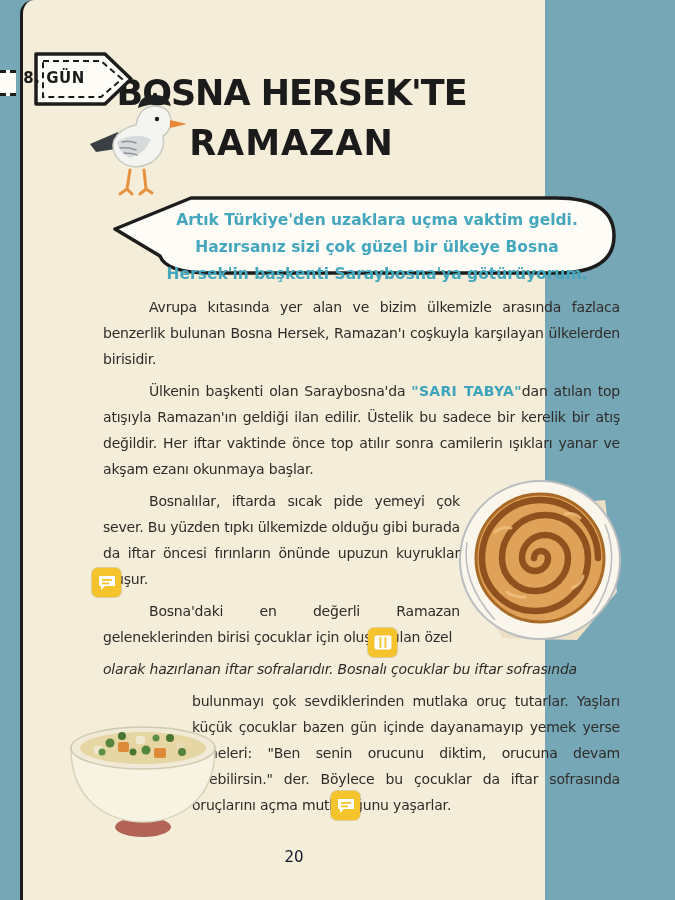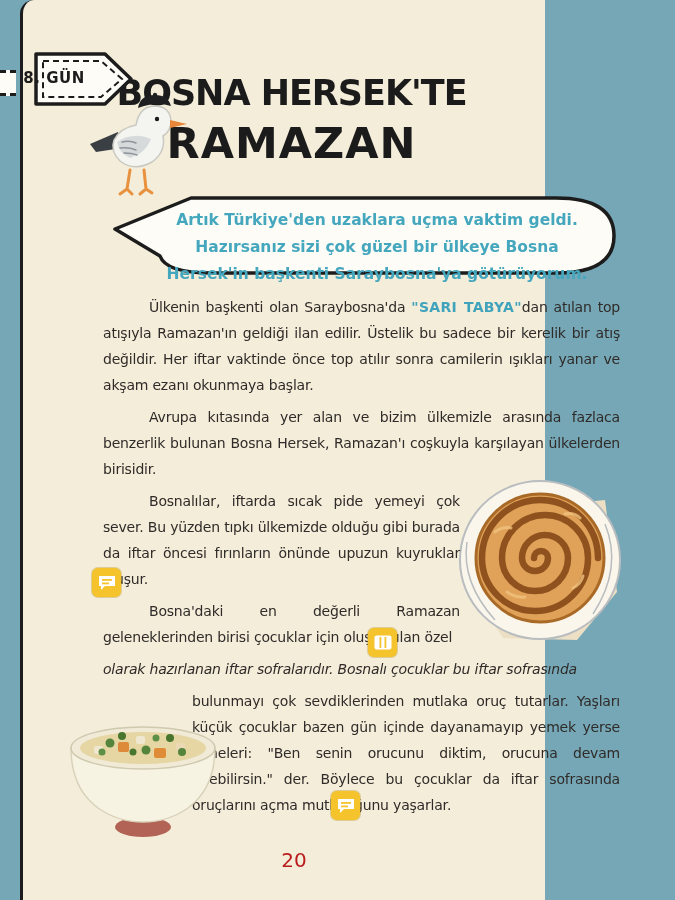--- a/index.html
+++ b/index.html
@@ -27,21 +27,21 @@
     position:absolute;left:4px;top:0;width:72px;height:56px;
     display:flex;align-items:center;justify-content:center;
     font-size:15px;font-weight:bold;color:#1c1c1c;letter-spacing:.5px;
   }
   
   .title{
     position:absolute;left:60px;right:45px;top:68px;text-align:center;
     color:#1b1b1b;font-weight:bold;line-height:50px;z-index:2;
   }
   .title .l1{font-size:35px;letter-spacing:-1px;}
-  .title .l2{font-size:43px;letter-spacing:1px;}
+  .title .l2{font-size:35px;letter-spacing:1px;}
   
   .seagull{position:absolute;left:84px;top:90px;z-index:3;}
   
   .bubble{position:absolute;left:86px;top:194px;width:512px;height:84px;z-index:2;}
   .bubble-text{
     position:absolute;left:48px;right:24px;top:13px;text-align:center;
     font-size:15.5px;line-height:27px;color:#45a7be;font-weight:700;
   }
   
   .text-col{
@@ -63,43 +63,43 @@
   .soup-float svg{position:absolute;left:0;top:0;}
   
   .marker{
     position:absolute;width:29px;height:29px;border-radius:6px;
     background:#f5c32c;z-index:8;display:flex;align-items:center;justify-content:center;
     box-shadow:0 0 0 1px rgba(180,140,20,.35);cursor:pointer;
   }
   
   .page-number{
     position:absolute;left:20px;right:0;top:848px;text-align:center;
-    font-size:20px;color:#b91c1c;z-index:2;
+    font-size:15px;color:#0f172a;z-index:2;
   }
 </style>
 </head>
 <body>
 
 <div class="page">
 
   <div class="title">
     <div class="l1">BOSNA HERSEK'TE</div>
     <div class="l2">RAMAZAN</div>
   </div>
 
   <div class="bubble">
     <svg width="512" height="84" viewBox="0 0 512 84">
       <path d="M 82 4 L 447 4 Q 505 4 505 42 Q 505 79 447 79 L 102 79 Q 57 79 51 62 L 6 35 Z" fill="#fdfcf7" stroke="#1c1c1c" stroke-width="3.5" stroke-linejoin="round"></path>
     </svg>
     <div class="bubble-text">Artık Türkiye'den uzaklara uçma vaktim geldi. Hazırsanız sizi çok güzel bir ülkeye Bosna Hersek'in başkenti Saraybosna'ya götürüyorum.</div>
   </div>
 
   <div class="text-col">
+    <p class="indent">Avrupa kıtasında yer alan ve bizim ülkemizle arasında fazlaca benzerlik bulunan Bosna Hersek, Ramazan'ı coşkuyla karşılayan ülkelerden birisidir.</p>
     <p class="indent"><span>Ülkenin başkenti olan Saraybosna'da </span><span class="teal-caps">"SARI TABYA"</span><span>dan atılan top atışıyla Ramazan'ın geldiği ilan edilir. Üstelik bu sadece bir kerelik bir atış değildir. Her iftar vaktinde önce top atılır sonra camilerin ışıkları yanar ve akşam ezanı okunmaya başlar.</span></p>
-    <p class="indent">Avrupa kıtasında yer alan ve bizim ülkemizle arasında fazlaca benzerlik bulunan Bosna Hersek, Ramazan'ı coşkuyla karşılayan ülkelerden birisidir.</p>
     <p class="indent beside-burek">Bosnalılar, iftarda sıcak pide yemeyi çok sever. Bu yüzden tıpkı ülkemizde olduğu gibi burada da iftar öncesi fırınların önünde upuzun kuyruklar oluşur.</p>
     <p class="indent beside-burek">Bosna'daki en değerli Ramazan geleneklerinden birisi çocuklar için oluşturulan özel</p>
     <p class="one-line">olarak hazırlanan iftar sofralarıdır. Bosnalı çocuklar bu iftar sofrasında</p>
     <div class="soup-float">
       <svg width="170" height="130" viewBox="0 0 170 130">
         <ellipse cx="85" cy="117" rx="28" ry="10" fill="#b26355"></ellipse>
         <path d="M 13 38 Q 13 78 40 98 Q 60 112 85 112 Q 110 112 130 98 Q 157 78 157 38 Z" fill="#f7f3e3" stroke="#d9d2ba" stroke-width="1.5"></path>
         <ellipse cx="85" cy="38" rx="72" ry="21" fill="#f0ead6" stroke="#cfc9b0" stroke-width="1.5"></ellipse>
         <ellipse cx="85" cy="38" rx="63" ry="16" fill="#e6d6a4"></ellipse>
         <rect x="60" y="32" width="11" height="10" rx="2" fill="#dd8a3b"></rect>

